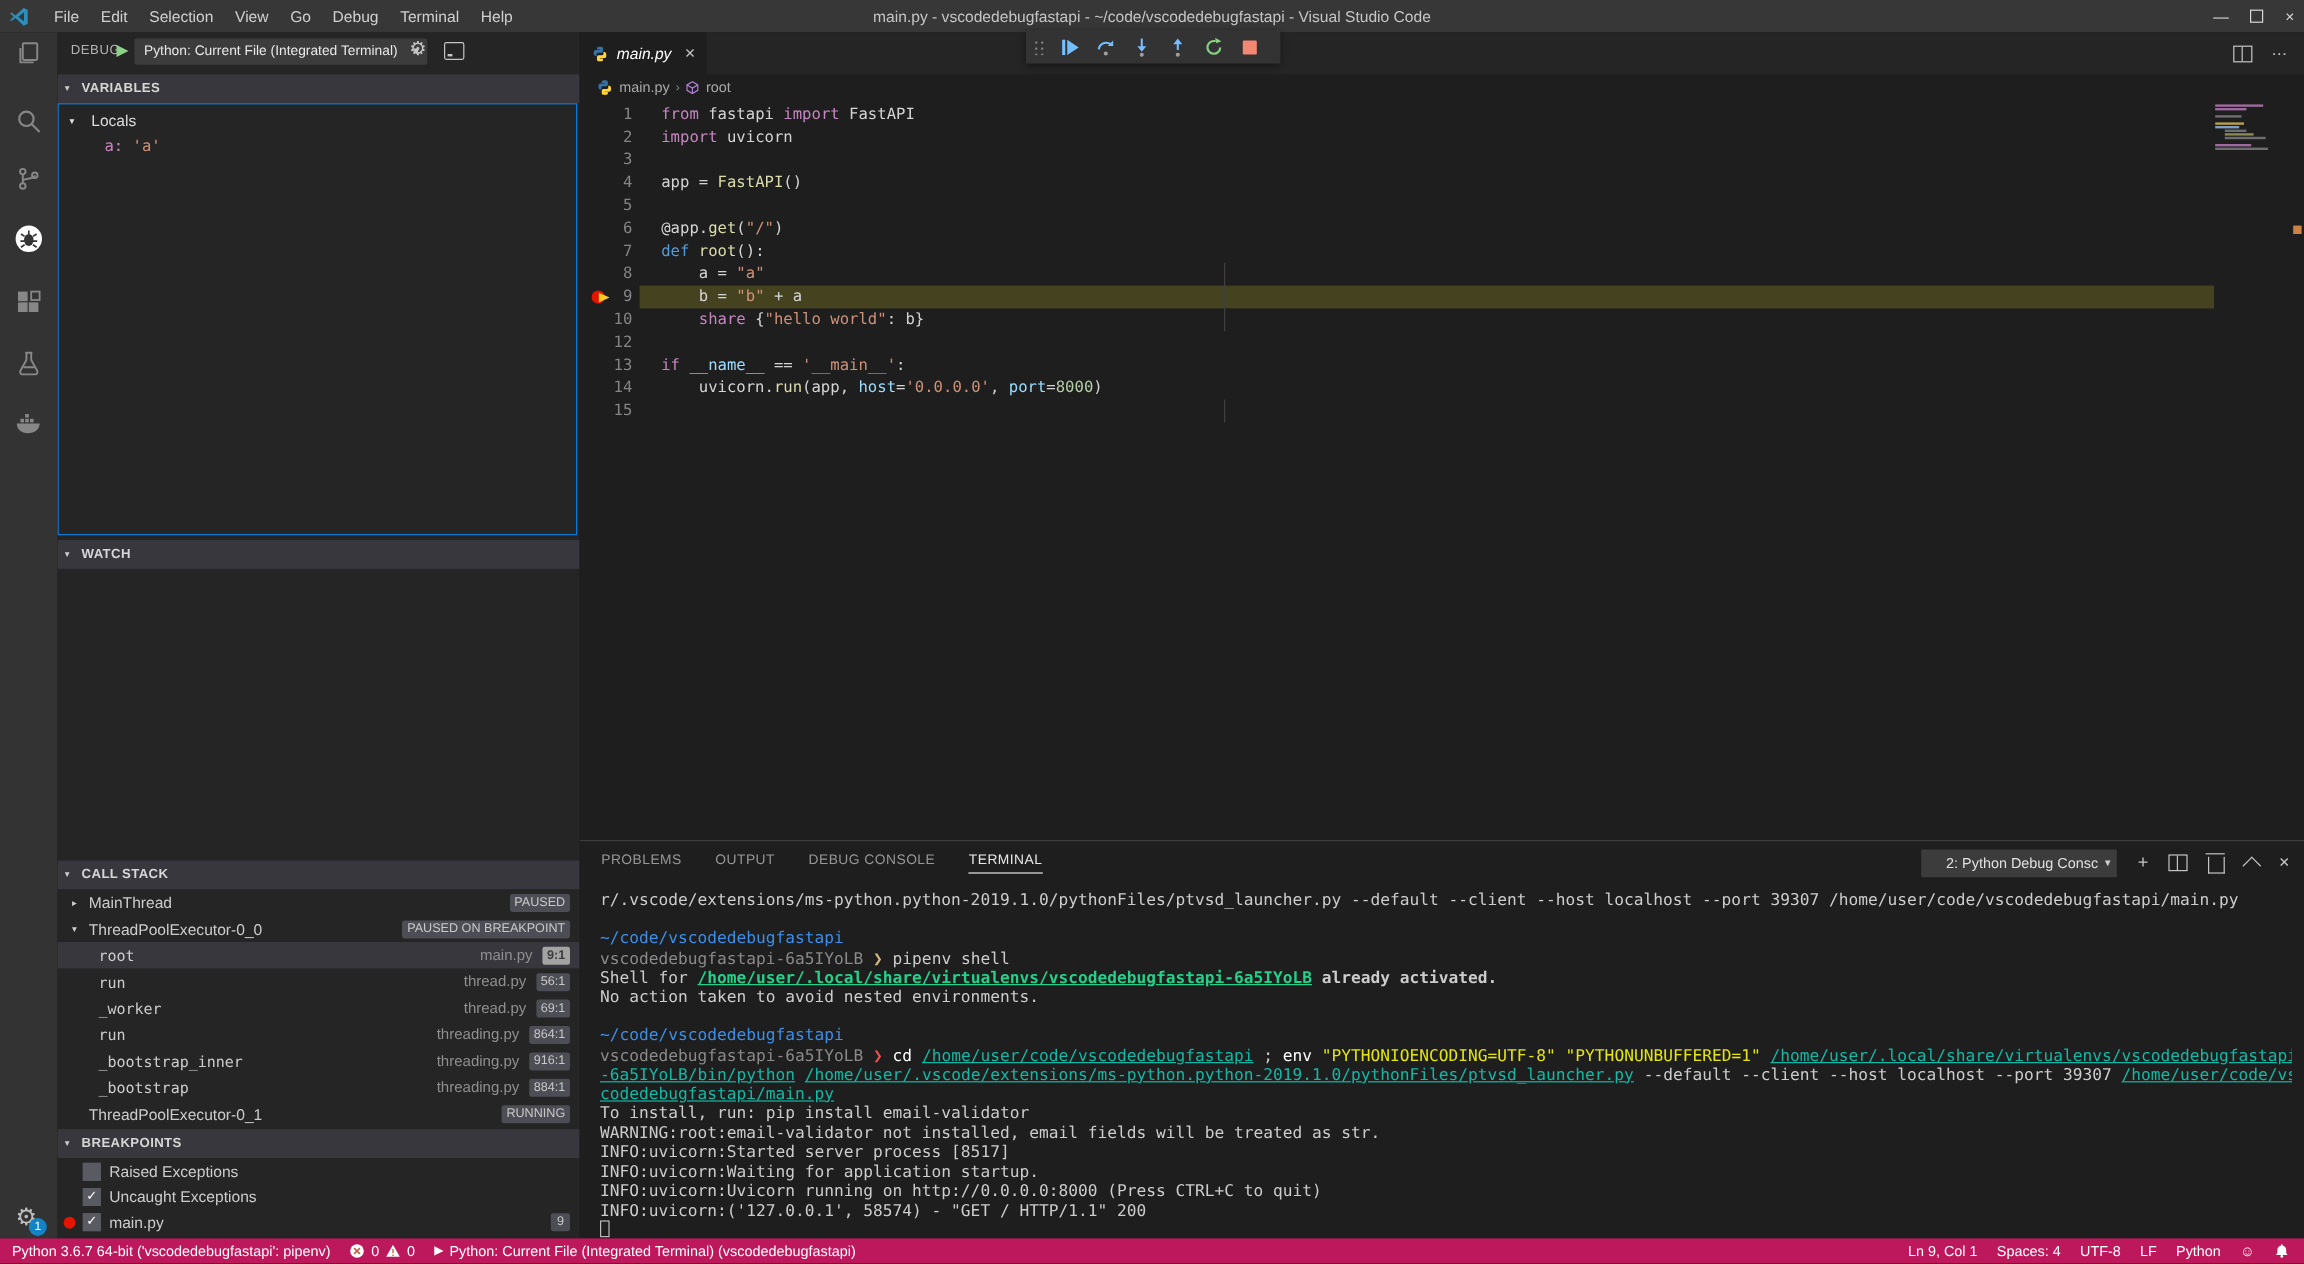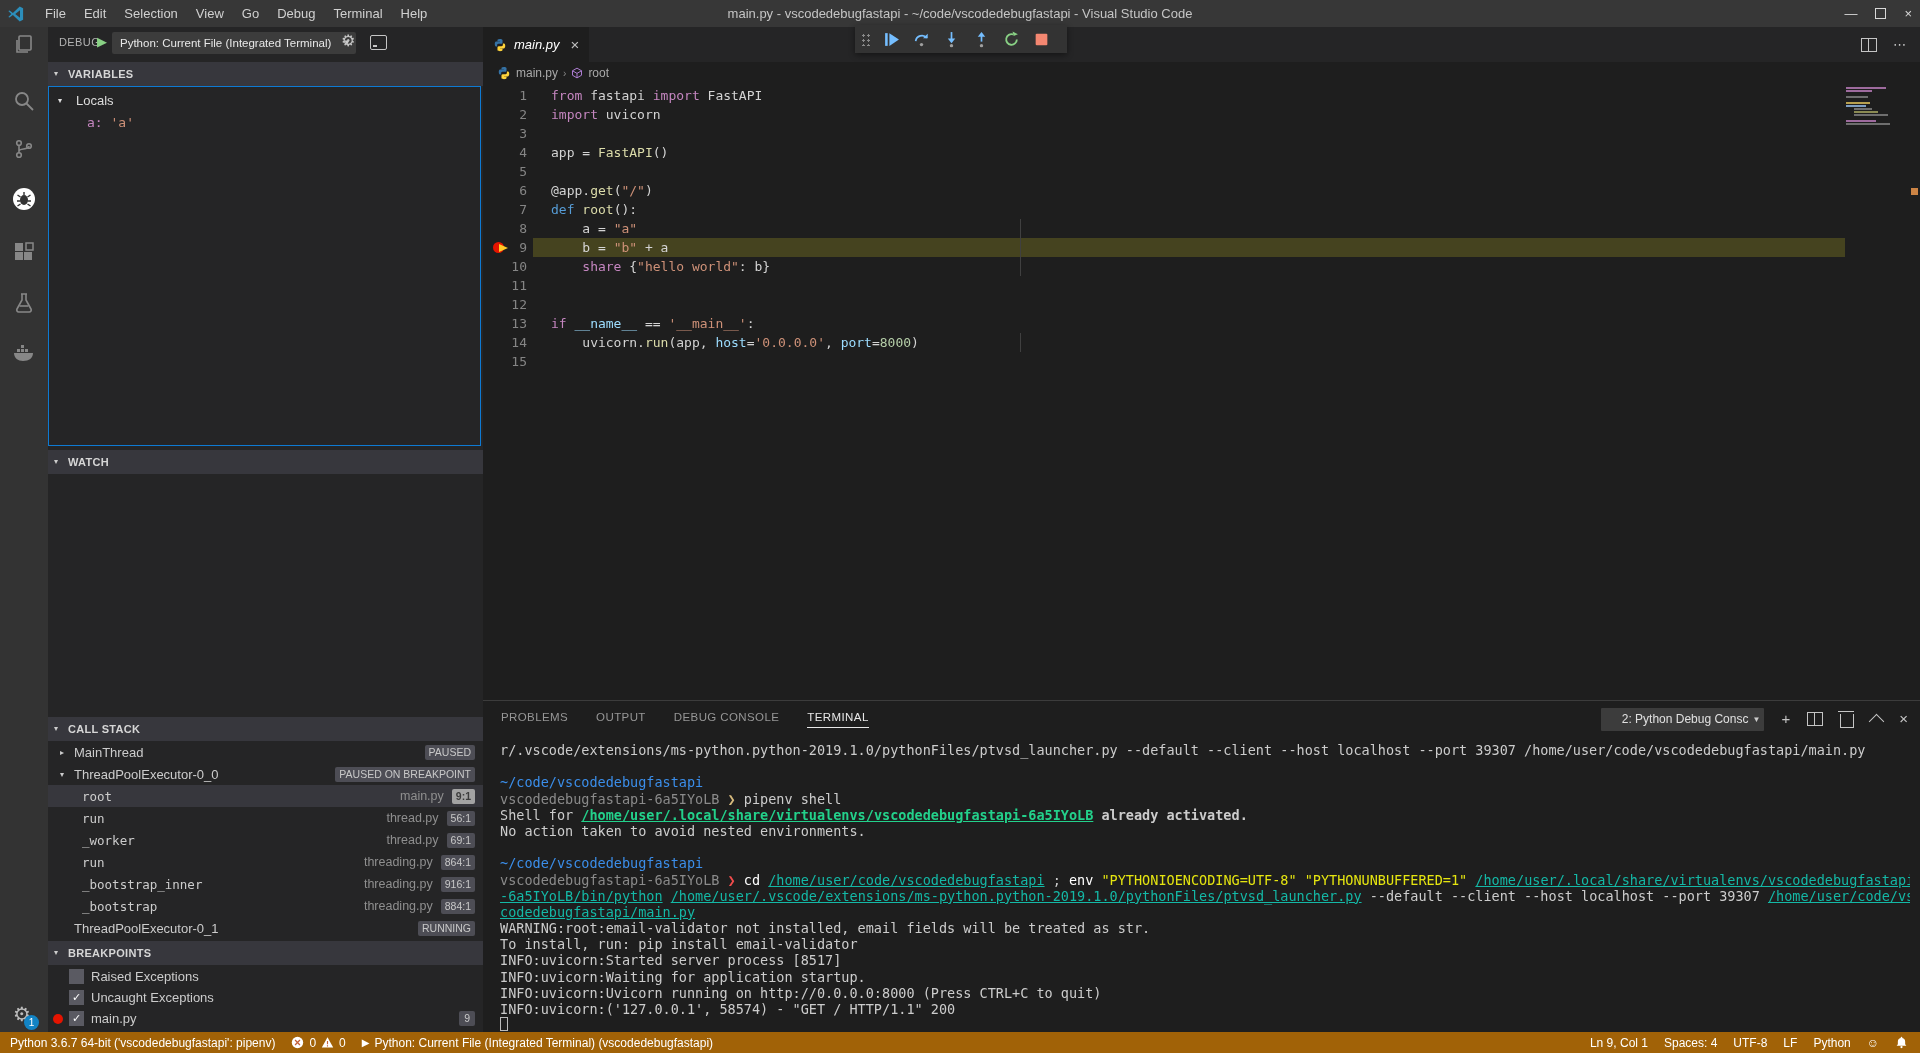--- a/index.html
+++ b/index.html
@@ -144,21 +144,21 @@
 
   .term{position:absolute;left:17px;top:41px;width:1410px;height:290px;overflow:hidden;
         font-family:"DejaVu Sans Mono",monospace;font-size:13.5px;color:#cccccc;}
   .tline{height:16.2px;line-height:16.2px;white-space:pre;}
   .tl.blu{color:#3b8eea;} .tl.gry{color:#8a8a8a;} .tl.ylw{color:#d7ba7d;} .tl.ylw2{color:#e5e510;}
   .tl.grn{color:#ffffff;} .tl.grnb{color:#23d18b;font-weight:bold;text-decoration:underline;}
   .tl.red{color:#f14c4c;} .tl.und{color:#14b8a6;text-decoration:underline;} .tl.b{font-weight:bold;}
   .tl.cursor{display:inline-block;width:8px;height:14px;outline:1px solid #bbbbbb;outline-offset:-1px;}
 
   
-  .statusbar{position:absolute;left:0;top:1032px;width:1920px;height:21px;background:#a16207;color:#ffffff;
+  .statusbar{position:absolute;left:0;top:1032px;width:1920px;height:21px;background:#be185d;color:#ffffff;
              display:flex;align-items:center;font-size:12px;}
   .sb-left{display:flex;align-items:center;gap:16px;margin-left:10px;}
   .sb-right{margin-left:auto;display:flex;align-items:center;gap:16px;margin-right:12px;}
   .sb-item{display:flex;align-items:center;gap:5px;white-space:nowrap;}
   .sb-play{font-size:10px;}
   .sbicon svg{width:13px;height:13px;display:block;}
 </style>
 </head>
 <body>
 
@@ -478,25 +478,20 @@
           <span class="ln-num">9</span>
           <div class="ltext"><span><span class="seg">    b = </span><span class="seg str">"b"</span><span class="seg"> + a</span></span></div>
         </div>
 
         <div class="code-line">
           <span class="ln-glyph"></span>
           <span class="ln-num">10</span>
           <div class="ltext"><span><span class="seg">    </span><span class="seg kw">share</span><span class="seg"> {</span><span class="seg str">"hello world"</span><span class="seg">: b}</span></span></div>
         </div>
 
-        <div class="code-line">
-          <span class="ln-glyph"></span>
-          <span class="ln-num">11</span>
-          <div class="ltext"><span></span></div>
-        </div>
 
         <div class="code-line">
           <span class="ln-glyph"></span>
           <span class="ln-num">12</span>
           <div class="ltext"><span></span></div>
         </div>
 
         <div class="code-line">
           <span class="ln-glyph"></span>
           <span class="ln-num">13</span>
@@ -616,23 +611,23 @@
         <div class="tline"><span></span></div>
 
         <div class="tline"><span><span class="tl blu">~/code/vscodedebugfastapi</span></span></div>
 
         <div class="tline"><span><span class="tl gry">vscodedebugfastapi-6a5IYoLB </span><span class="tl red">❯ </span><span class="tl grn">cd </span><span class="tl und">/home/user/code/vscodedebugfastapi</span><span class="tl"> ; </span><span class="tl grn">env </span><span class="tl ylw2">"PYTHONIOENCODING=UTF-8" "PYTHONUNBUFFERED=1" </span><span class="tl und">/home/user/.local/share/virtualenvs/vscodedebugfastapi</span></span></div>
 
         <div class="tline"><span><span class="tl und">-6a5IYoLB/bin/python</span><span class="tl"> </span><span class="tl und">/home/user/.vscode/extensions/ms-python.python-2019.1.0/pythonFiles/ptvsd_launcher.py</span><span class="tl"> --default --client --host localhost --port 39307 </span><span class="tl und">/home/user/code/vs</span></span></div>
 
         <div class="tline"><span><span class="tl und">codedebugfastapi/main.py</span></span></div>
 
+        <div class="tline"><span><span class="tl">To install, run: pip install email-validator</span></span></div>
+
         <div class="tline"><span><span class="tl">WARNING:root:email-validator not installed, email fields will be treated as str.</span></span></div>
-
-        <div class="tline"><span><span class="tl">To install, run: pip install email-validator</span></span></div>
 
         <div class="tline"><span><span class="tl">INFO:uvicorn:Started server process [8517]</span></span></div>
 
         <div class="tline"><span><span class="tl">INFO:uvicorn:Waiting for application startup.</span></span></div>
 
         <div class="tline"><span><span class="tl">INFO:uvicorn:Uvicorn running on http://0.0.0.0:8000 (Press CTRL+C to quit)</span></span></div>
 
         <div class="tline"><span><span class="tl">INFO:uvicorn:('127.0.0.1', 58574) - "GET / HTTP/1.1" 200</span></span></div>
 
         <div class="tline"><span><span class="tl cursor"> </span></span></div>

